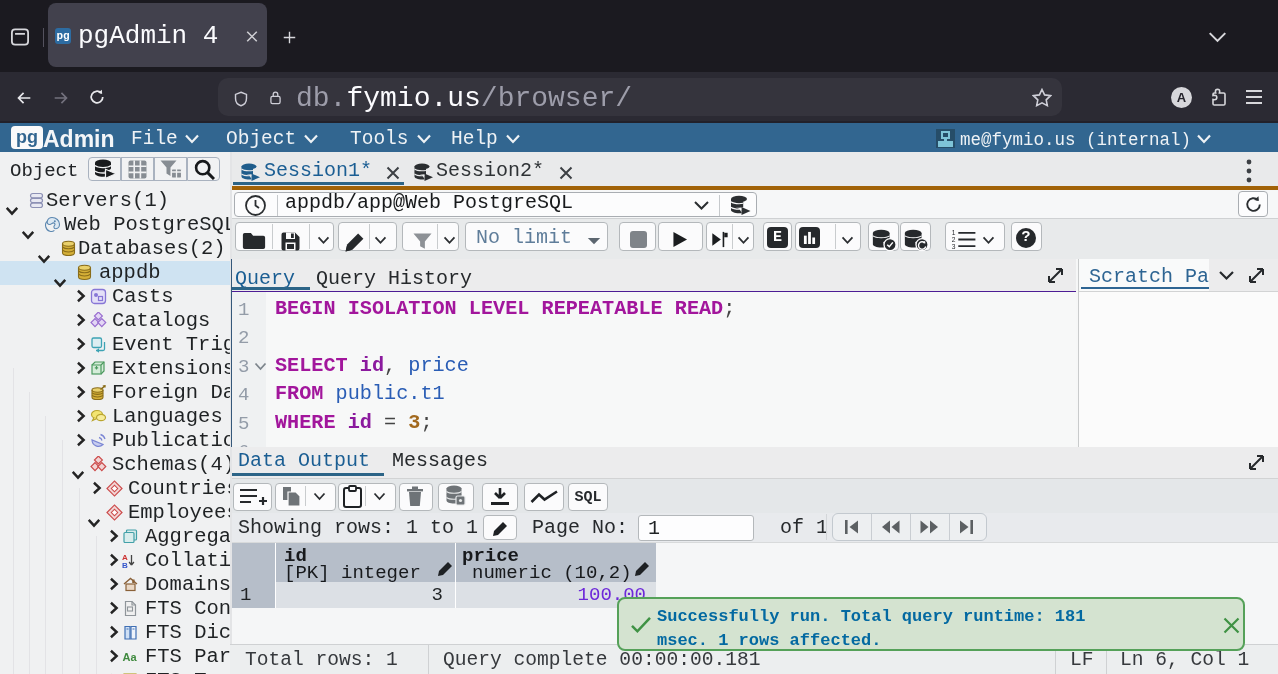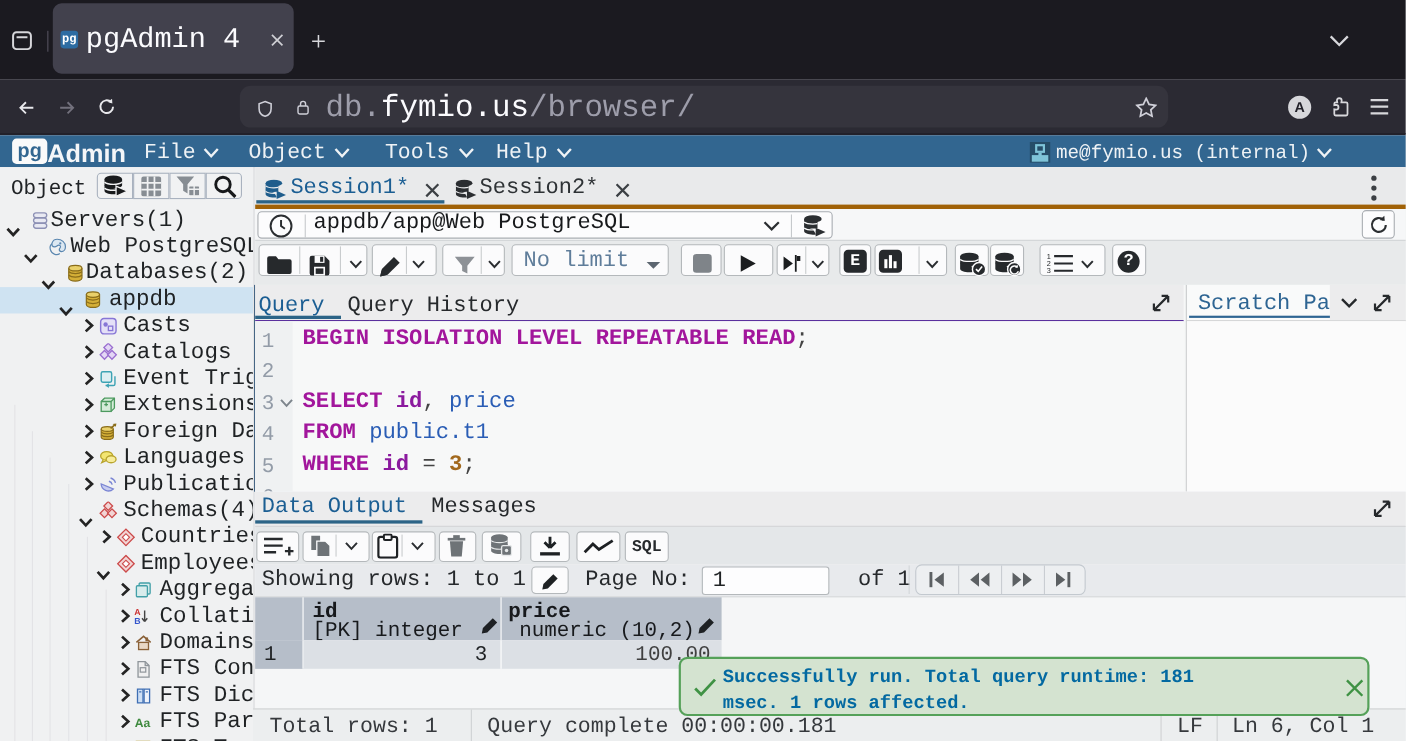--- a/index.html
+++ b/index.html
@@ -826,21 +826,21 @@
           </svg>
         <div class="htext" style="left:230px;top:4px;font-weight:bold;">price</div>
         <div class="htext" style="left:230px;top:21px;margin-left:10px;">numeric (10,2)</div>
         <svg class="abs" style="left:402px;top:17px" width="17" height="17" viewBox="0 0 17 17">
             <path d="M11 2 l4 4 L6 15 l-5 1 1 -5 Z" fill="#1e2124"></path>
           </svg>
       </div>
       <div id="tblrow">
         <div class="abs" style="left:0;top:0;width:44px;height:26px;background:#b6bec9;border-right:1px solid #fff;font-size:19px;color:#1f2224;padding:2px 0 0 8px;">1</div>
         <div class="abs" style="left:44px;top:0;width:180px;height:26px;border-right:1px solid #fff;font-size:19px;color:#1f2224;text-align:right;padding:2px 12px 0 0;">3</div>
-        <div class="abs" style="left:224px;top:0;width:200px;height:22px;font-size:19px;color:#404040;text-align:right;padding:2px 10px 0 0;">100.00</div>
+        <div class="abs" style="left:224px;top:0;width:200px;height:22px;font-size:19px;color:#6d28d9;text-align:right;padding:2px 10px 0 0;">100.00</div>
       </div>
     </div>
   </div>
 
   <div id="statusbar">
     <div class="abs" style="left:15px;top:4px;">Total rows: 1</div>
     <div class="abs" style="left:198px;top:0px;width:1px;height:29px;background:#cfd1d3"></div>
     <div class="abs" style="left:213px;top:4px;">Query complete 00:00:00.181</div>
     <div class="abs" style="left:825px;top:0px;width:1px;height:29px;background:#cfd1d3"></div>
     <div class="abs" style="left:840px;top:4px;">LF</div>

